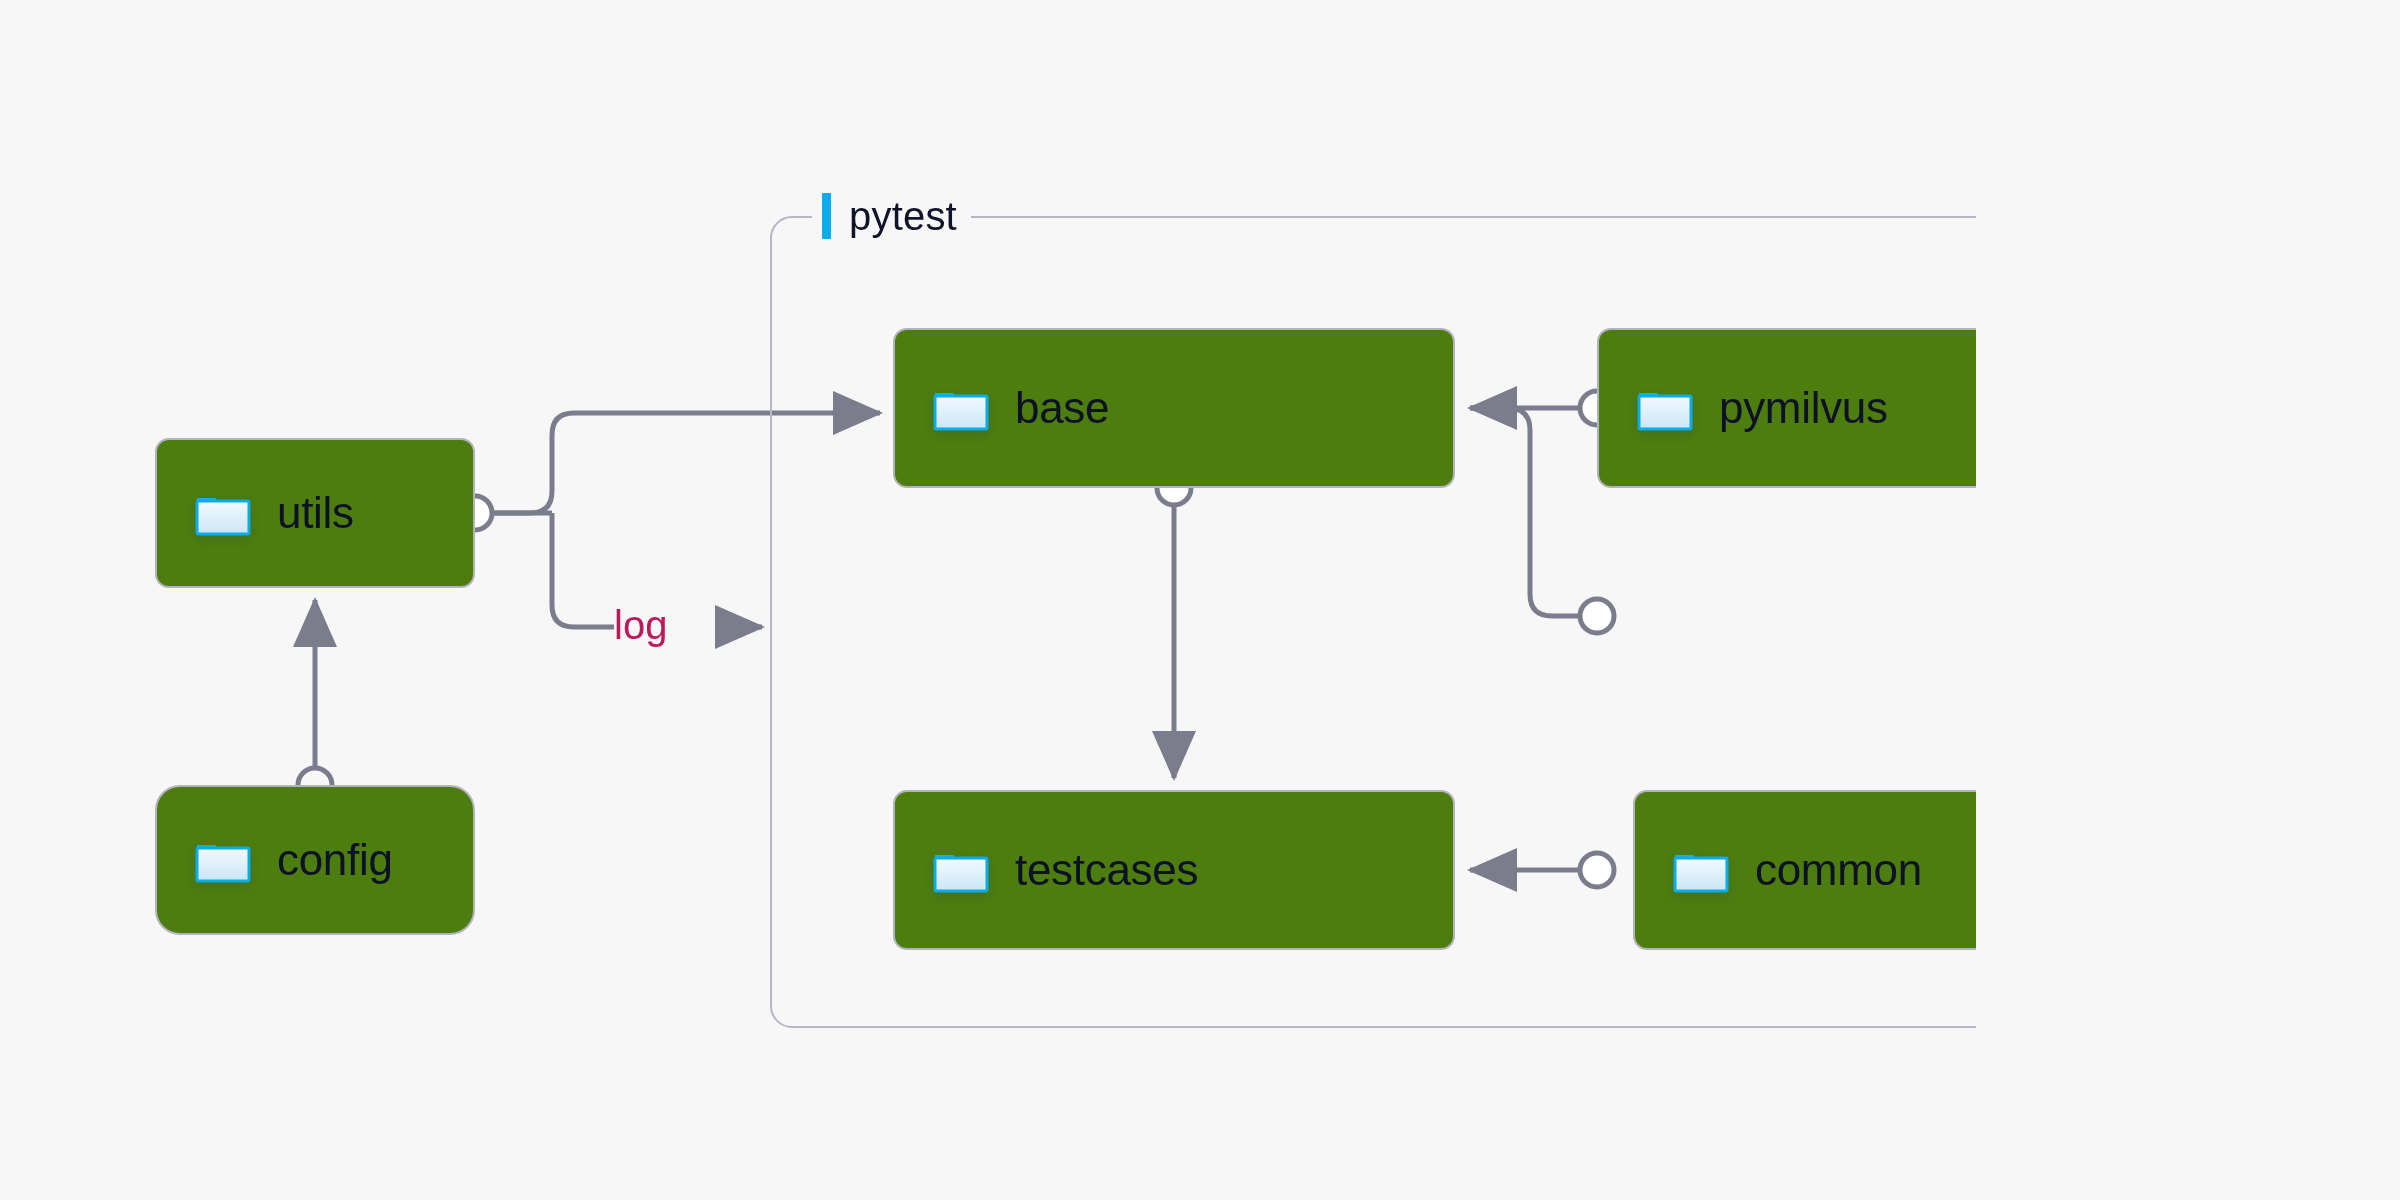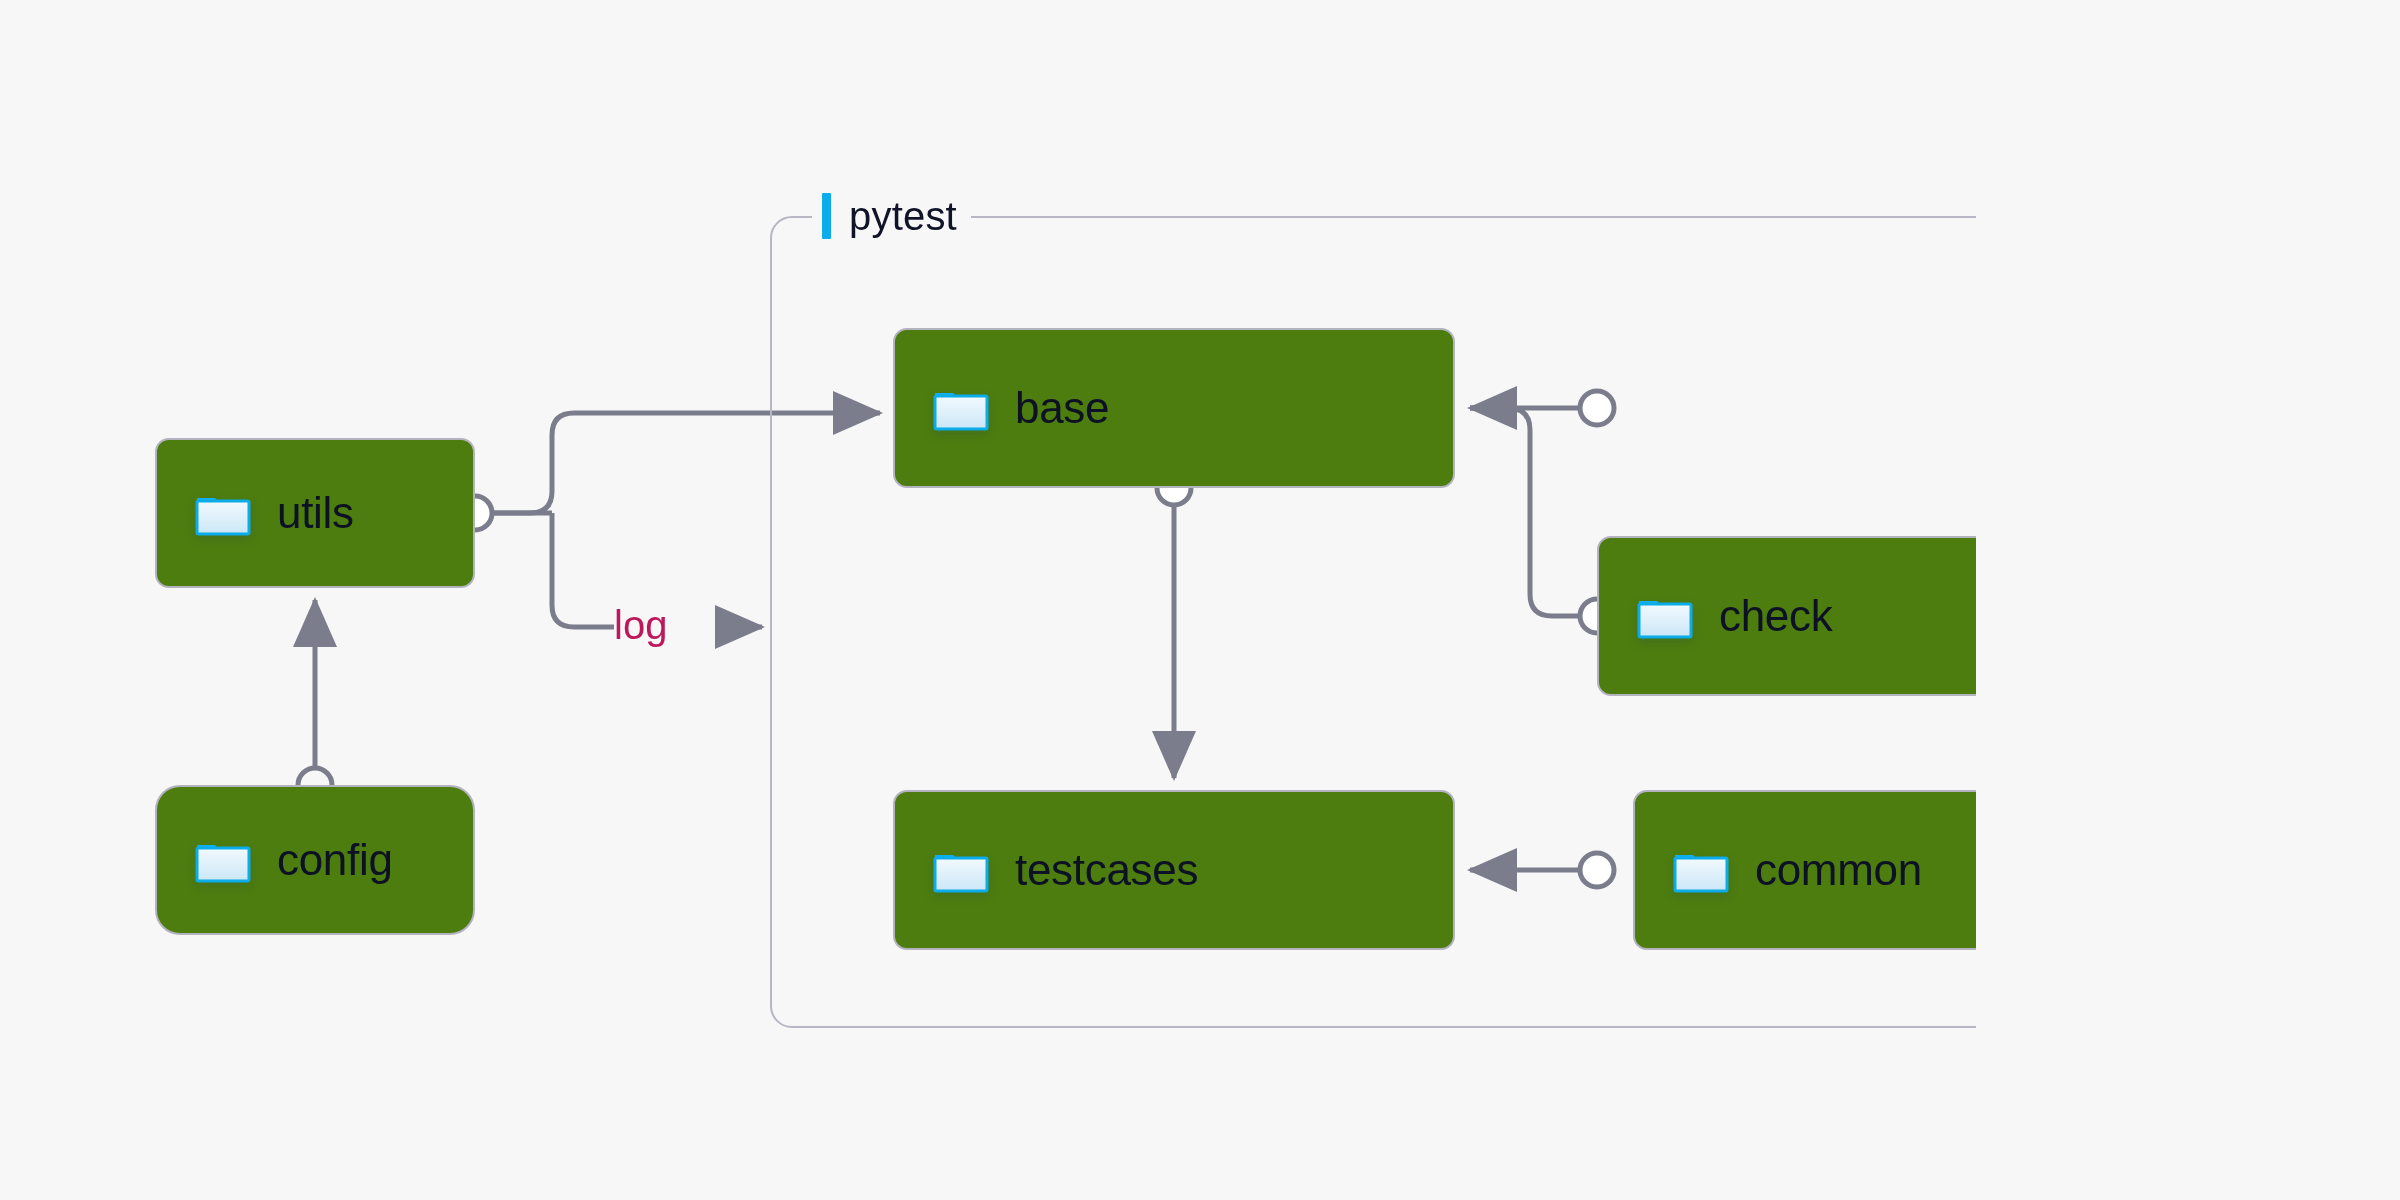--- a/index.html
+++ b/index.html
@@ -201,36 +201,36 @@
               <stop offset="100%" stop-color="#cbe6f7"></stop>
         </linearGradient>
           </defs>
         <path d="M2,8 h18 l5,5 h29 v4 H2 z" fill="#14b0ee"></path>
         <rect x="2" y="11" width="52" height="33" rx="1.5" fill="url(#fg4)" stroke="#0aace9" stroke-width="3"></rect>
       </svg>
     </span>
     <span class="node-label">testcases</span>
   </div>
 
-
-  <div class="node" style="left:1597px; top:536px; width:562px; height:160px;">
-    <span class="folder">
-      <svg viewBox="0 0 56 46" width="56" height="46" xmlns="http://www.w3.org/2000/svg">
-        <defs>
-            <linearGradient id="fg6" x1="0" y1="0" x2="0" y2="1">
-          <stop offset="0%" stop-color="#f2fafe"></stop>
-              <stop offset="100%" stop-color="#cbe6f7"></stop>
-        </linearGradient>
-          </defs>
-        <path d="M2,8 h18 l5,5 h29 v4 H2 z" fill="#14b0ee"></path>
-        <rect x="2" y="11" width="52" height="33" rx="1.5" fill="url(#fg6)" stroke="#0aace9" stroke-width="3"></rect>
-      </svg>
-    </span>
-    <span class="node-label">check</span>
-  </div>
+  <div class="node" style="left:1597px; top:328px; width:562px; height:160px;">
+    <span class="folder">
+      <svg viewBox="0 0 56 46" width="56" height="46" xmlns="http://www.w3.org/2000/svg">
+        <defs>
+            <linearGradient id="fg5" x1="0" y1="0" x2="0" y2="1">
+          <stop offset="0%" stop-color="#f2fafe"></stop>
+              <stop offset="100%" stop-color="#cbe6f7"></stop>
+        </linearGradient>
+          </defs>
+        <path d="M2,8 h18 l5,5 h29 v4 H2 z" fill="#14b0ee"></path>
+        <rect x="2" y="11" width="52" height="33" rx="1.5" fill="url(#fg5)" stroke="#0aace9" stroke-width="3"></rect>
+      </svg>
+    </span>
+    <span class="node-label">pymilvus</span>
+  </div>
+
 
   <div class="node" style="left:1597px; top:790px; width:562px; height:160px;margin-left:36px;">
     <span class="folder">
       <svg viewBox="0 0 56 46" width="56" height="46" xmlns="http://www.w3.org/2000/svg">
         <defs>
             <linearGradient id="fg7" x1="0" y1="0" x2="0" y2="1">
           <stop offset="0%" stop-color="#f2fafe"></stop>
               <stop offset="100%" stop-color="#cbe6f7"></stop>
         </linearGradient>
           </defs>

